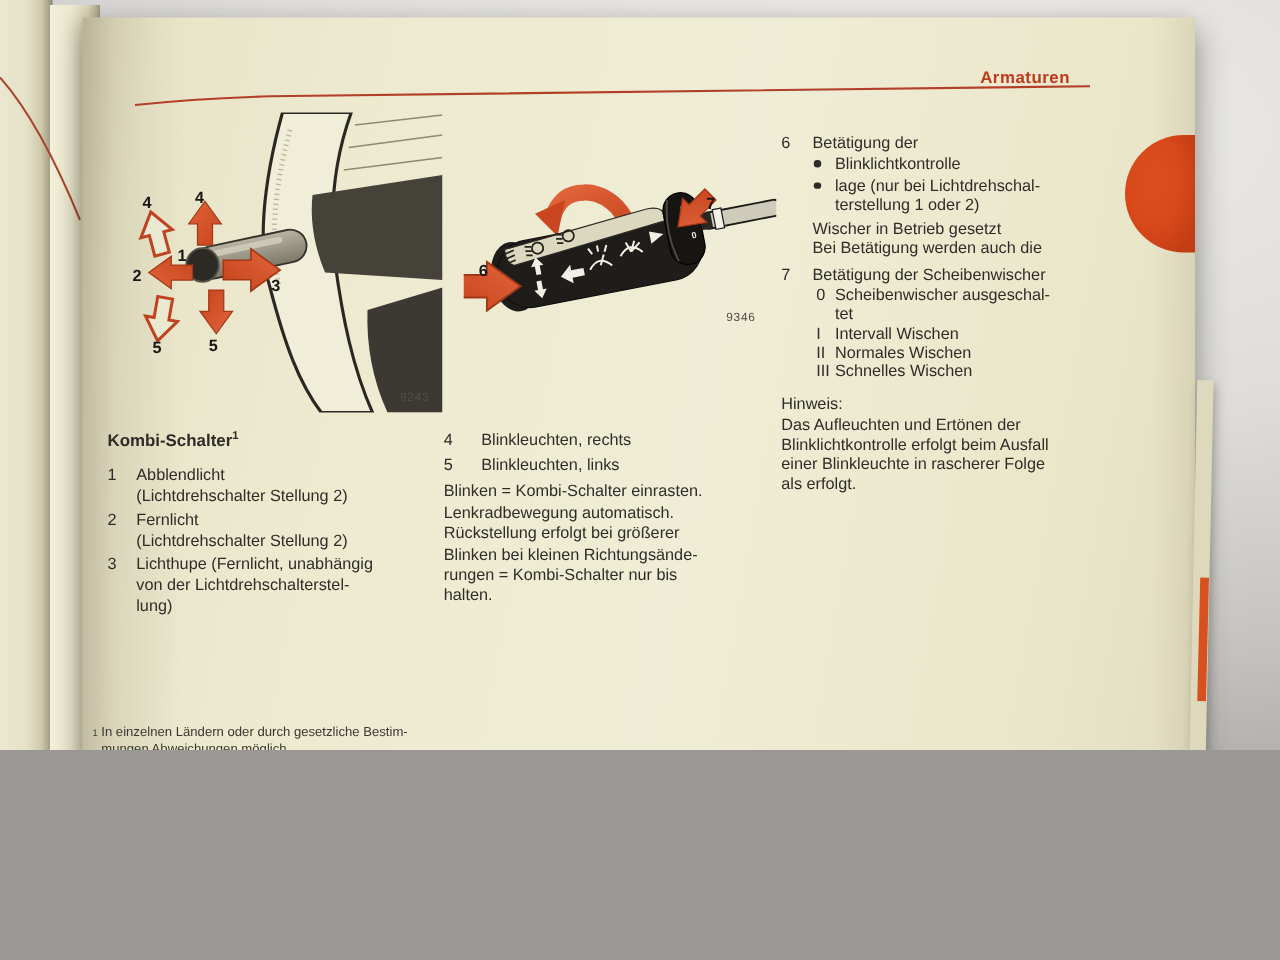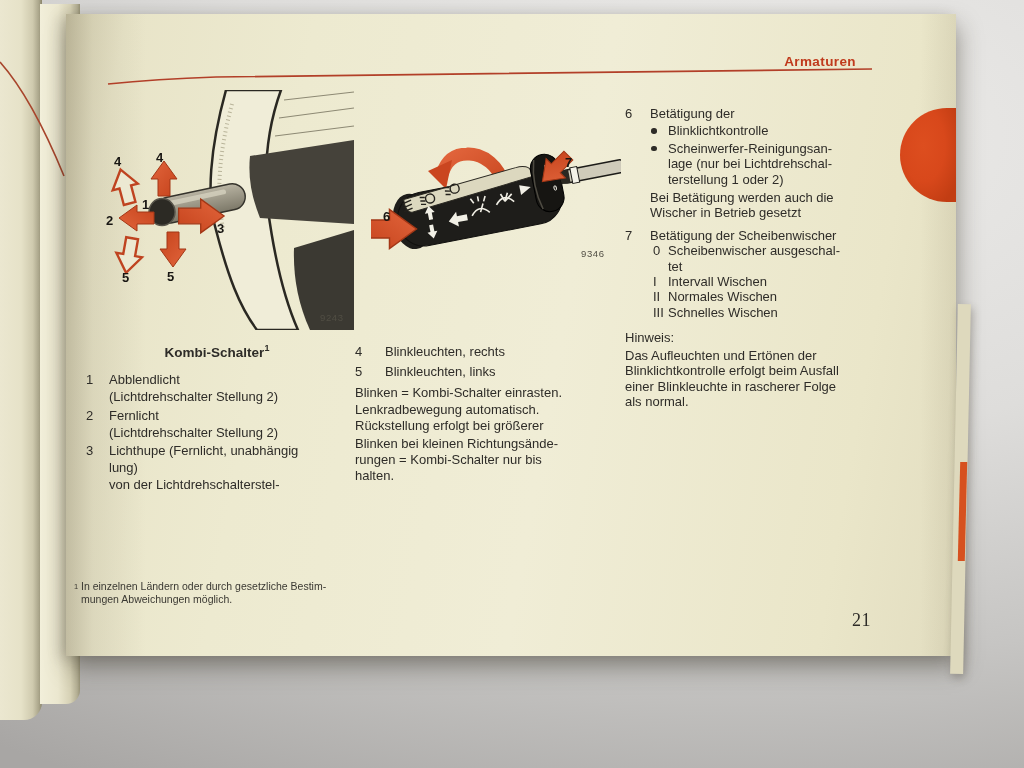--- a/index.html
+++ b/index.html
@@ -1,16 +1,16 @@
 <!DOCTYPE html>
 <html><head>
 <meta charset="utf-8">
 <style>
   html,body{margin:0;padding:0;background:#9a9896;}
-  .photo{position:relative;width:1024px;height:768px;overflow:hidden;
+  .photo{position:relative;width:1024px;height:600px;overflow:hidden;
     font-family:"Liberation Sans", sans-serif;
     background:radial-gradient(130% 95% at 72% 18%, #edecea 0%, #dedddb 42%, #c6c5c3 72%, #a8a6a4 100%);}
   
   .curl-outer{position:absolute;left:0;top:0;width:42px;height:720px;
     background:linear-gradient(90deg,#ebe7d0 0%,#e6e2c8 50%,#cfcaae 78%,#a9a489 93%,#8a8569 100%);
     border-radius:0 0 18px 0;}
   .curl-inner{position:absolute;left:40px;top:4px;width:40px;height:700px;
     background:linear-gradient(90deg,#f2efda 0%,#ebe7cf 45%,#d6d1b5 76%,#b3ae93 93%,#989377 100%);
     border-radius:0 0 14px 0;}
   .curl-lines{position:absolute;left:0;top:0;width:120px;height:260px;}
@@ -27,21 +27,21 @@
   .tab{position:absolute;right:0;top:94px;width:56px;height:94px;border-radius:94px 0 0 94px;
     background:radial-gradient(70% 70% at 42% 40%, #dd4e1f 0%, #d8481b 55%, #c23d13 100%);}
   .hline-svg{position:absolute;left:0;top:0;width:890px;height:120px;}
   .htitle{position:absolute;left:640px;top:40px;width:150px;text-align:right;
     font-size:13.5px;font-weight:bold;letter-spacing:.4px;color:#c03a1c;}
   
   .colL{position:absolute;left:20px;top:326px;width:262px;font-size:13px;line-height:16.8px;}
   .colM{position:absolute;left:289px;top:330px;width:268px;font-size:13px;line-height:16.2px;}
   .colR{position:absolute;left:559px;top:92px;width:292px;font-size:13px;line-height:15.4px;}
   .b{font-weight:bold;}
-  .heading{font-size:13.5px;margin-bottom:11px;text-align:center;}
+  .heading{font-size:13.5px;margin-bottom:11px;}
   .heading sup{font-size:9px;}
   .item{position:relative;padding-left:23px;margin-bottom:2px;}
   .item .num{position:absolute;left:0;top:0;}
   .mitem{position:relative;padding-left:30px;margin-bottom:4px;}
   .mitem .num{position:absolute;left:0;top:0;}
   .p1{margin-top:5px;}
   .p2{margin-top:2px;}
   .r-item{position:relative;padding-left:25px;}
   .r-item .num{position:absolute;left:0;top:0;}
   .bul{position:relative;padding-left:18px;margin-top:2px;}
@@ -187,22 +187,22 @@
         <div>(Lichtdrehschalter Stellung 2)</div>
       </div>
       <div class="item">
         <span class="num">2</span>
         <div>Fernlicht</div>
         <div>(Lichtdrehschalter Stellung 2)</div>
       </div>
       <div class="item">
         <span class="num">3</span>
         <div>Lichthupe (Fernlicht, unabhängig</div>
+        <div>von der Lichtdrehschalterstel-</div>
         <div>lung)</div>
-        <div>von der Lichtdrehschalterstel-</div>
       </div>
     </div>
 
     <div class="colM">
       <div class="mitem">
         <span class="num">4</span>
         <div>Blinkleuchten, rechts</div>
       </div>
       <div class="mitem">
         <span class="num">5</span>
@@ -223,27 +223,26 @@
     <div class="colR">
       <div class="r-item">
         <span class="num">6</span>
         <div>Betätigung der</div>
         <div class="bul">
           <span class="dot"></span>
           <div>Blinklichtkontrolle</div>
         </div>
         <div class="bul">
           <span class="dot"></span>
-          <div>Scheinwerfer-Reinigungsan-</div>
           <div>lage (nur bei Lichtdrehschal-</div>
           <div>terstellung 1 oder 2)</div>
         </div>
         <div class="note">
+          <div>Wischer in Betrieb gesetzt</div>
           <div>Bei Betätigung werden auch die</div>
-          <div>Wischer in Betrieb gesetzt</div>
         </div>
       </div>
       <div class="r-item item7">
         <span class="num">7</span>
         <div>Betätigung der Scheibenwischer</div>
         <div class="sub">
           <span class="key">0</span>
           <div>Scheibenwischer ausgeschal-</div>
           <div>tet</div>
         </div>
@@ -259,21 +258,21 @@
           <span class="key">III</span>
           <div>Schnelles Wischen</div>
         </div>
       </div>
       <div class="hinweis">
         <div>Hinweis:</div>
         <div class="htext">
           <div>Das Aufleuchten und Ertönen der</div>
           <div>Blinklichtkontrolle erfolgt beim Ausfall</div>
           <div>einer Blinkleuchte in rascherer Folge</div>
-          <div>als normal.</div>
+          <div>als erfolgt.</div>
         </div>
       </div>
     </div>
 
     <div class="fnote">
       <div class="l1"><sup>1</sup><span>In einzelnen Ländern oder durch gesetzliche Bestim-</span></div>
       <div class="l2">mungen Abweichungen möglich.</div>
     </div>
 
     <div class="pnum">21</div>

